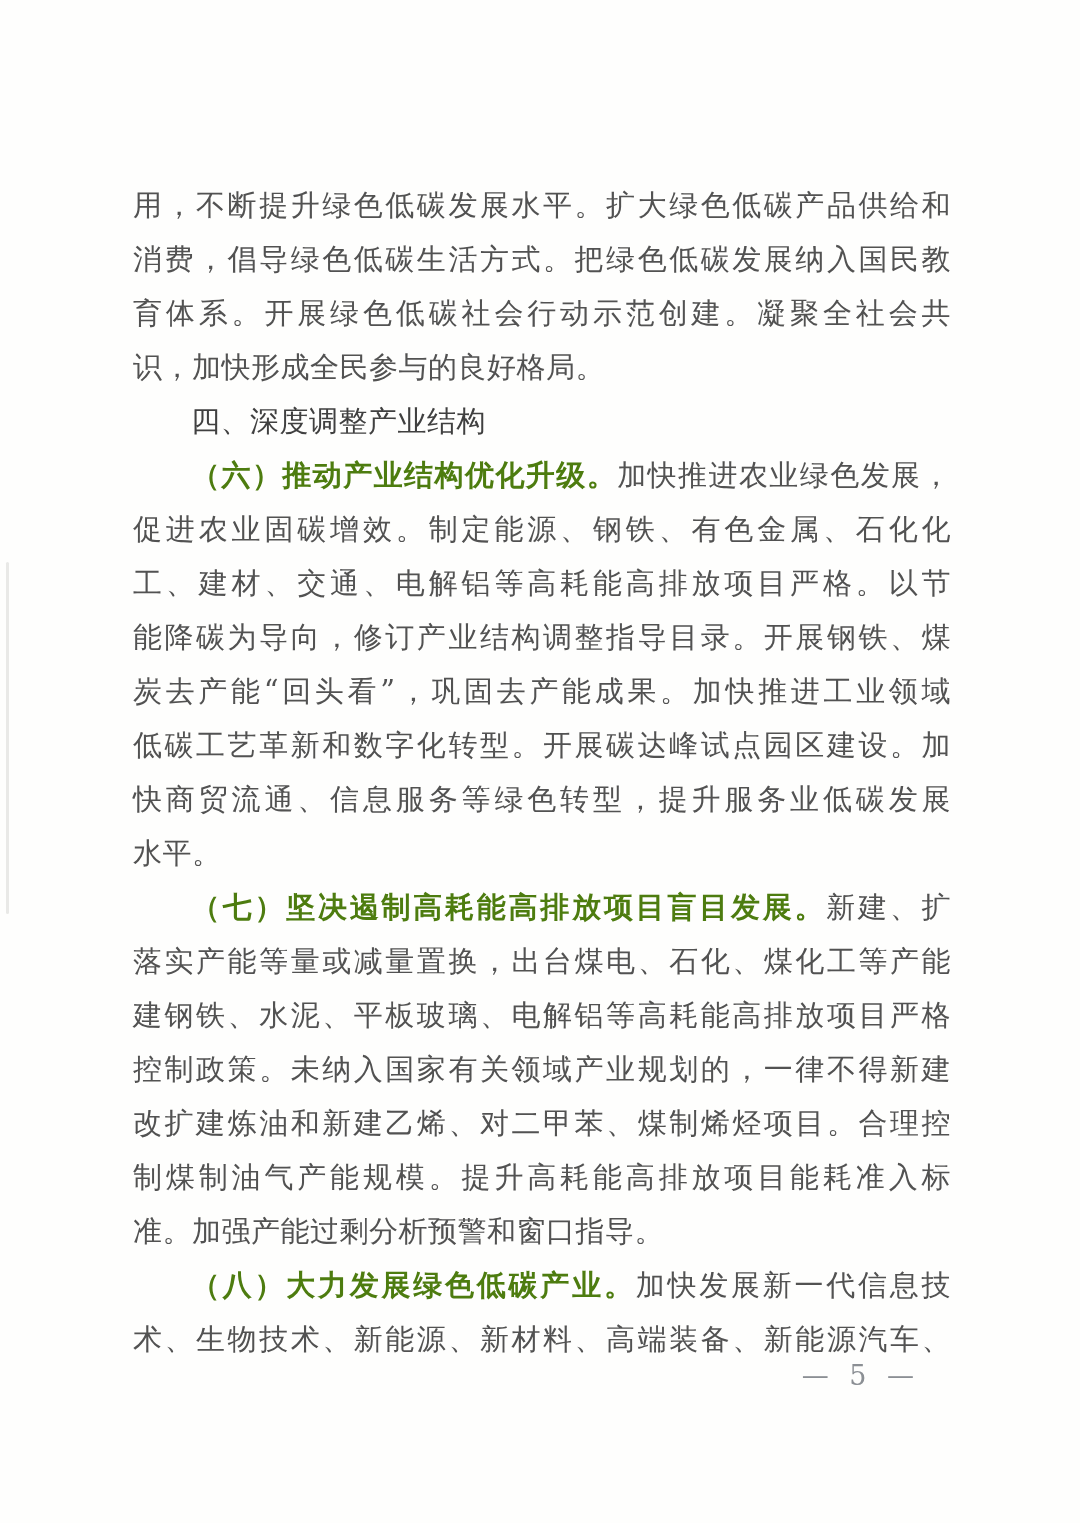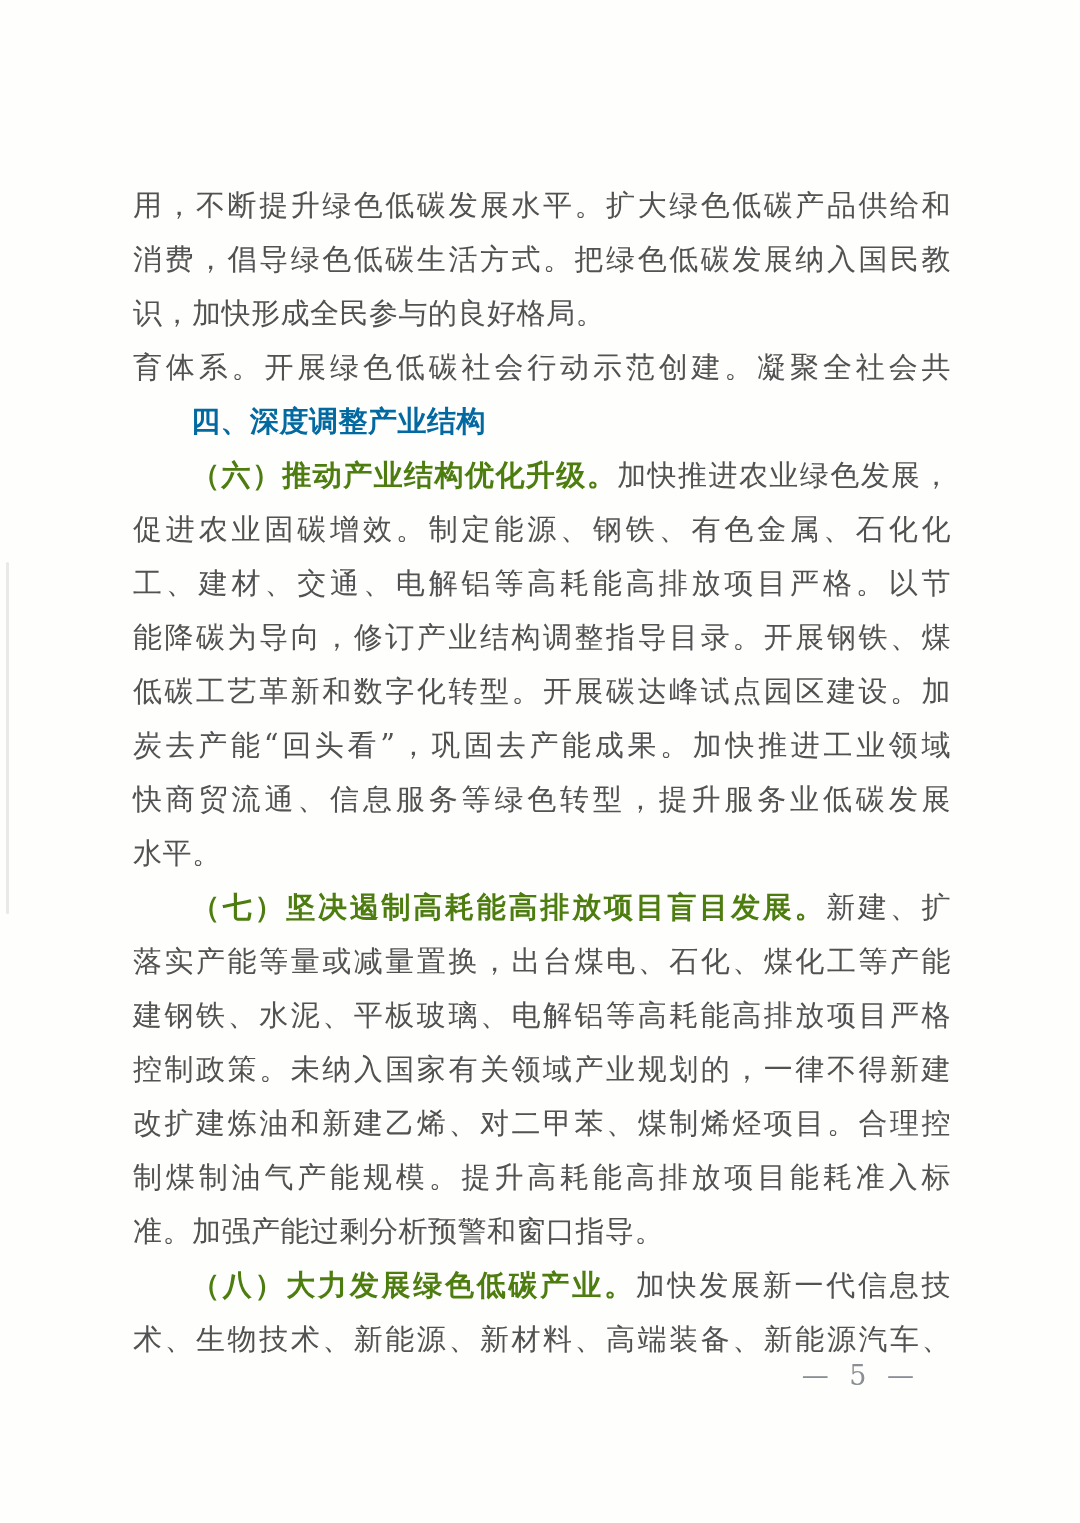--- a/index.html
+++ b/index.html
@@ -41,22 +41,22 @@
   .line.ind {
     text-indent: 2em;
   }
   .seg { font-weight: 400; }
   .seg.b {
     font-weight: 700;
     color: #4d7c0f;
     font-family: "DejaVu Sans", "Liberation Sans", sans-serif;
   }
   .line.heading .seg {
-    font-weight: 700;
-    color: #0369a1;
+    font-weight: 400;
+    color: #404040;
     font-family: "DejaVu Sans", "Liberation Sans", sans-serif;
   }
   .page-number {
     position: absolute;
     top: 1360px;
     right: 160px;
     font-size: 27px;
     color: #8b8f94;
     letter-spacing: 6px;
     font-family: "DejaVu Serif", "Liberation Serif", serif;
@@ -72,29 +72,29 @@
   }
 </style>
 </head>
 <body>
 
 <div class="page">
   <div class="scan-artifact"></div>
   <div class="doc-body" id="doc-body">
       <div class="line just"><span class="seg">用，不断提升绿色低碳发展水平。扩大绿色低碳产品供给和</span></div>
       <div class="line just"><span class="seg">消费，倡导绿色低碳生活方式。把绿色低碳发展纳入国民教</span></div>
+      <div class="line just"><span class="seg">育体系。开展绿色低碳社会行动示范创建。凝聚全社会共</span></div>
       <div class="line left"><span class="seg">识，加快形成全民参与的良好格局。</span></div>
-      <div class="line just"><span class="seg">育体系。开展绿色低碳社会行动示范创建。凝聚全社会共</span></div>
       <div class="line left ind heading"><span class="seg b">四、深度调整产业结构</span></div>
       <div class="line just ind"><span class="seg b">（六）推动产业结构优化升级。</span><span class="seg">加快推进农业绿色发展，</span></div>
       <div class="line just"><span class="seg">促进农业固碳增效。制定能源、钢铁、有色金属、石化化</span></div>
       <div class="line just"><span class="seg">工、建材、交通、电解铝等高耗能高排放项目严格。以节</span></div>
       <div class="line just"><span class="seg">能降碳为导向，修订产业结构调整指导目录。开展钢铁、煤</span></div>
+      <div class="line just"><span class="seg">炭去产能“回头看”，巩固去产能成果。加快推进工业领域</span></div>
       <div class="line just"><span class="seg">低碳工艺革新和数字化转型。开展碳达峰试点园区建设。加</span></div>
-      <div class="line just"><span class="seg">炭去产能“回头看”，巩固去产能成果。加快推进工业领域</span></div>
       <div class="line just"><span class="seg">快商贸流通、信息服务等绿色转型，提升服务业低碳发展</span></div>
       <div class="line left"><span class="seg">水平。</span></div>
       <div class="line just ind"><span class="seg b">（七）坚决遏制高耗能高排放项目盲目发展。</span><span class="seg">新建、扩</span></div>
       <div class="line just"><span class="seg">落实产能等量或减量置换，出台煤电、石化、煤化工等产能</span></div>
       <div class="line just"><span class="seg">建钢铁、水泥、平板玻璃、电解铝等高耗能高排放项目严格</span></div>
       <div class="line just"><span class="seg">控制政策。未纳入国家有关领域产业规划的，一律不得新建</span></div>
       <div class="line just"><span class="seg">改扩建炼油和新建乙烯、对二甲苯、煤制烯烃项目。合理控</span></div>
       <div class="line just"><span class="seg">制煤制油气产能规模。提升高耗能高排放项目能耗准入标</span></div>
       <div class="line left"><span class="seg">准。加强产能过剩分析预警和窗口指导。</span></div>
       <div class="line just ind"><span class="seg b">（八）大力发展绿色低碳产业。</span><span class="seg">加快发展新一代信息技</span></div>

